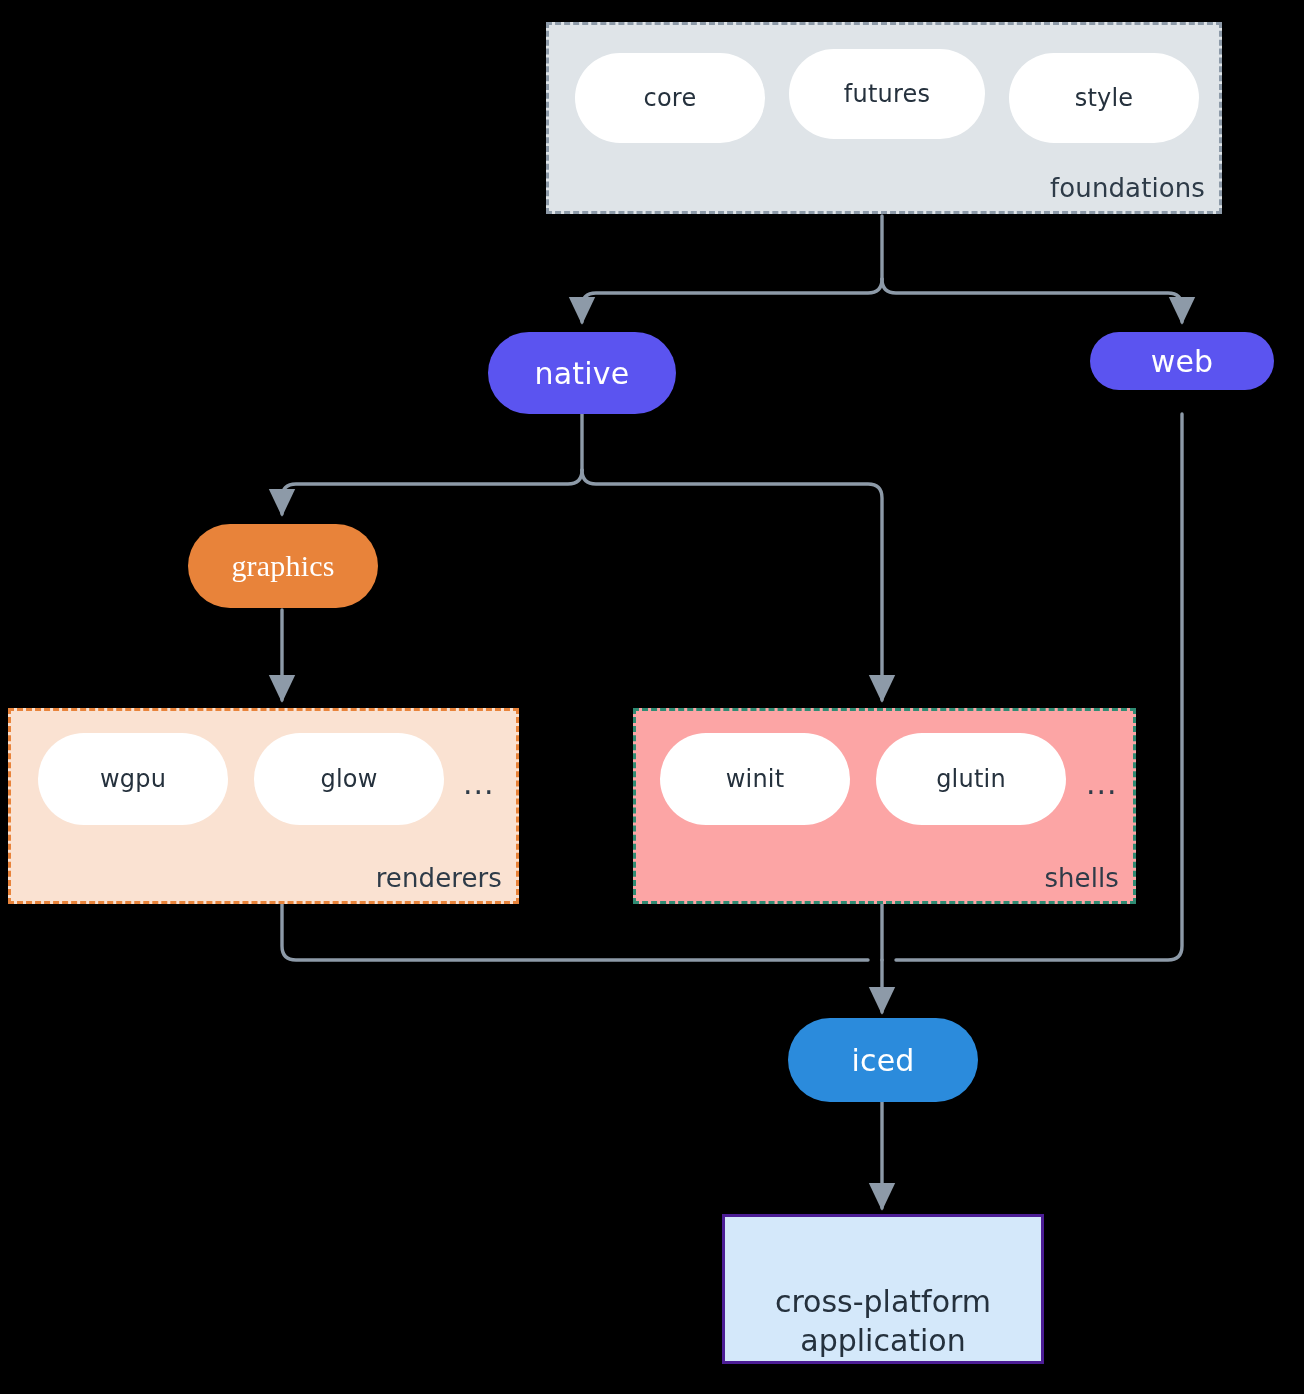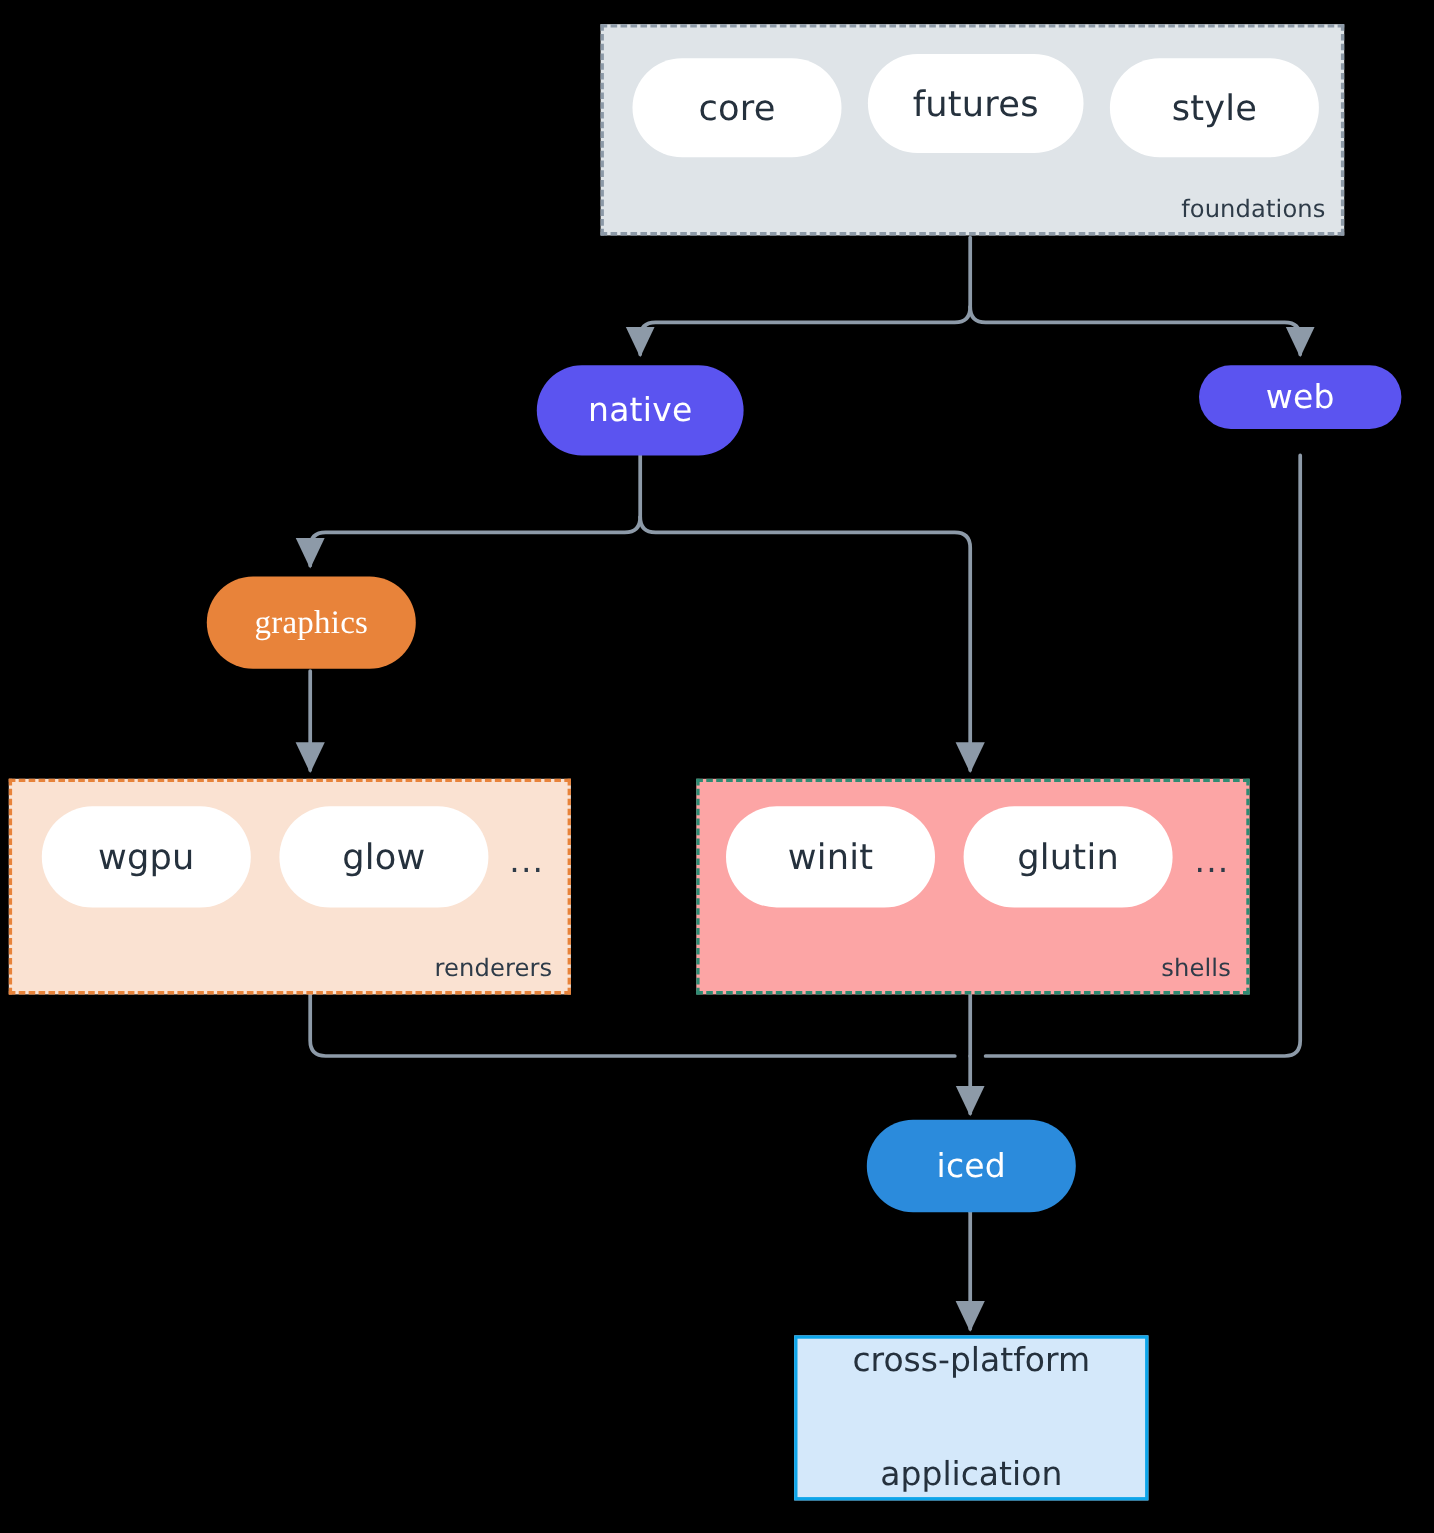--- a/index.html
+++ b/index.html
@@ -25,33 +25,33 @@
   .group-box {
     position: absolute;
     box-sizing: border-box;
     border-style: dashed;
     border-width: 3px;
   }
   .group-label {
     position: absolute;
     right: 14px;
     bottom: 8px;
-    font-size: 22px;
+    font-size: 26px;
     color: #2e3b48;
     letter-spacing: 0.1px;
     white-space: nowrap;
   }
   .pill-white {
     position: absolute;
     background: #ffffff;
     border-radius: 999px;
     display: flex;
     align-items: center;
     justify-content: center;
-    font-size: 32px;
+    font-size: 24px;
     color: #25313d;
     letter-spacing: 0.2px;
   }
   .ellipsis {
     position: absolute;
     font-size: 30px;
     color: #2e3b48;
     letter-spacing: 1px;
     line-height: 1;
   }
@@ -62,26 +62,26 @@
     align-items: center;
     justify-content: center;
     font-size: 30px;
     color: #ffffff;
     letter-spacing: 0.2px;
     text-align: center;
   }
   .rect-node {
     position: absolute;
     box-sizing: border-box;
-    border: 3px solid #0ea5e9;
+    border: 3px solid #4c1d95;
     background: #d4e8fa;
     display: flex;
     flex-direction: column;
     align-items: center;
-    justify-content: space-between;
+    justify-content: flex-end;
     font-size: 30px;
     color: #25313d;
     line-height: 1.32;
     text-align: center;
   }
 </style>
 </head>
 <body>
 
 <div id="diagram-root">

